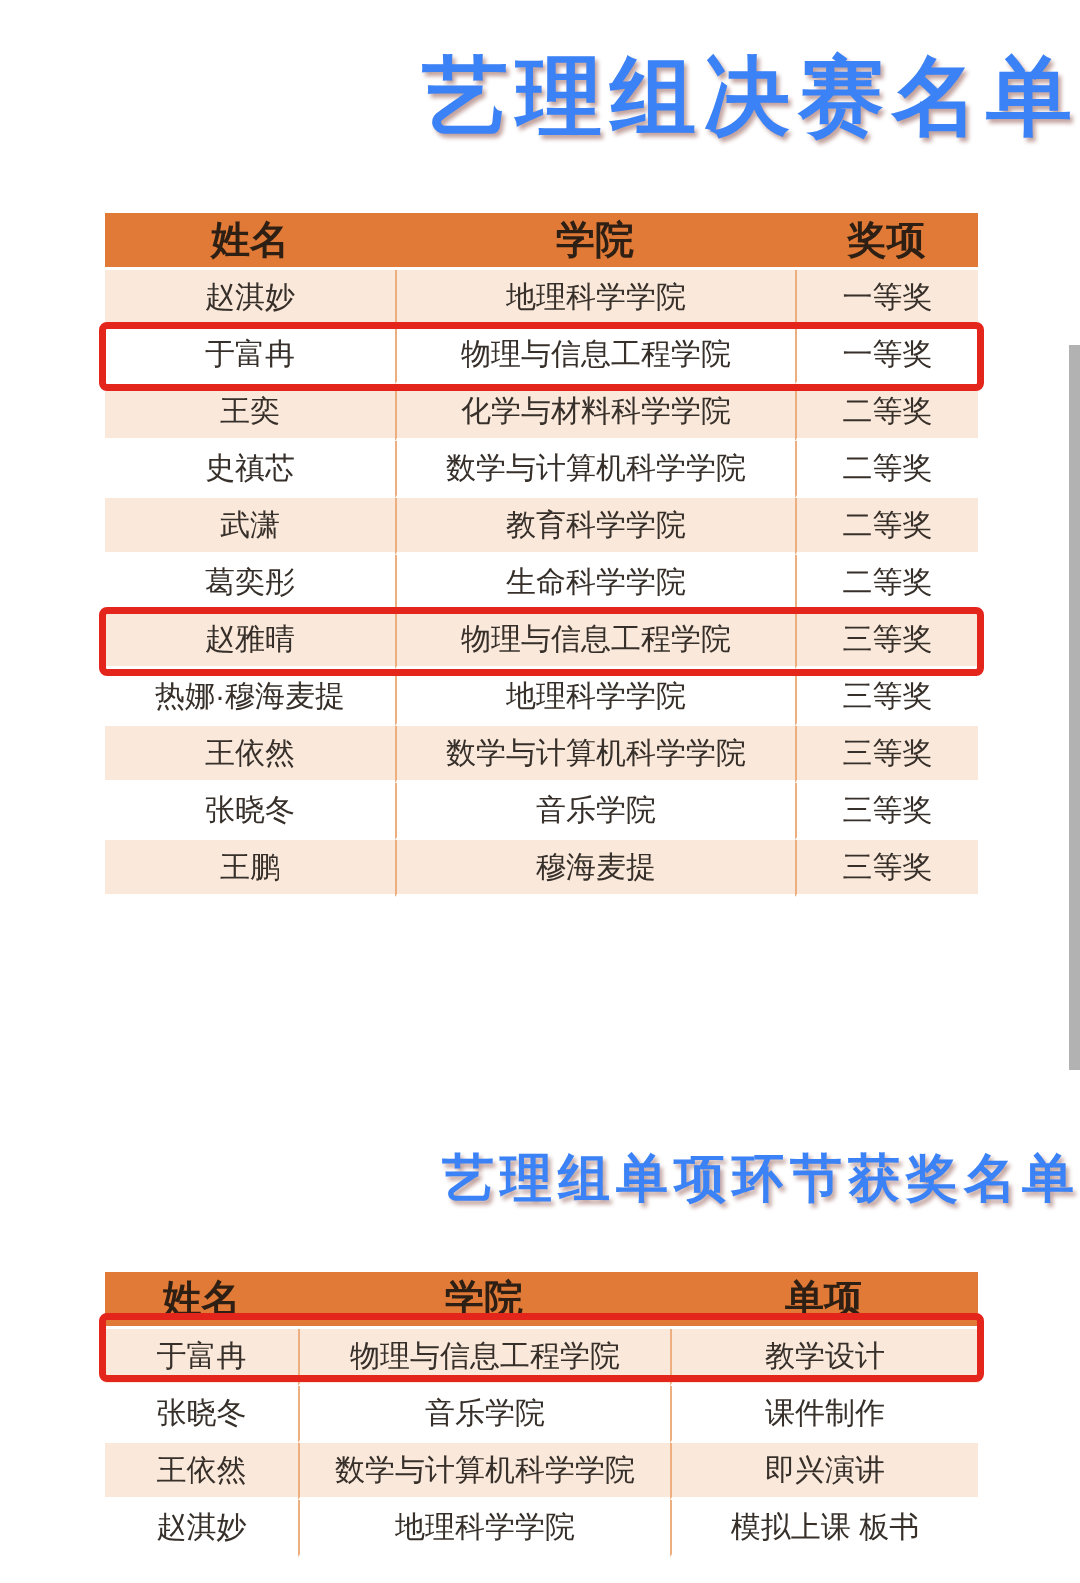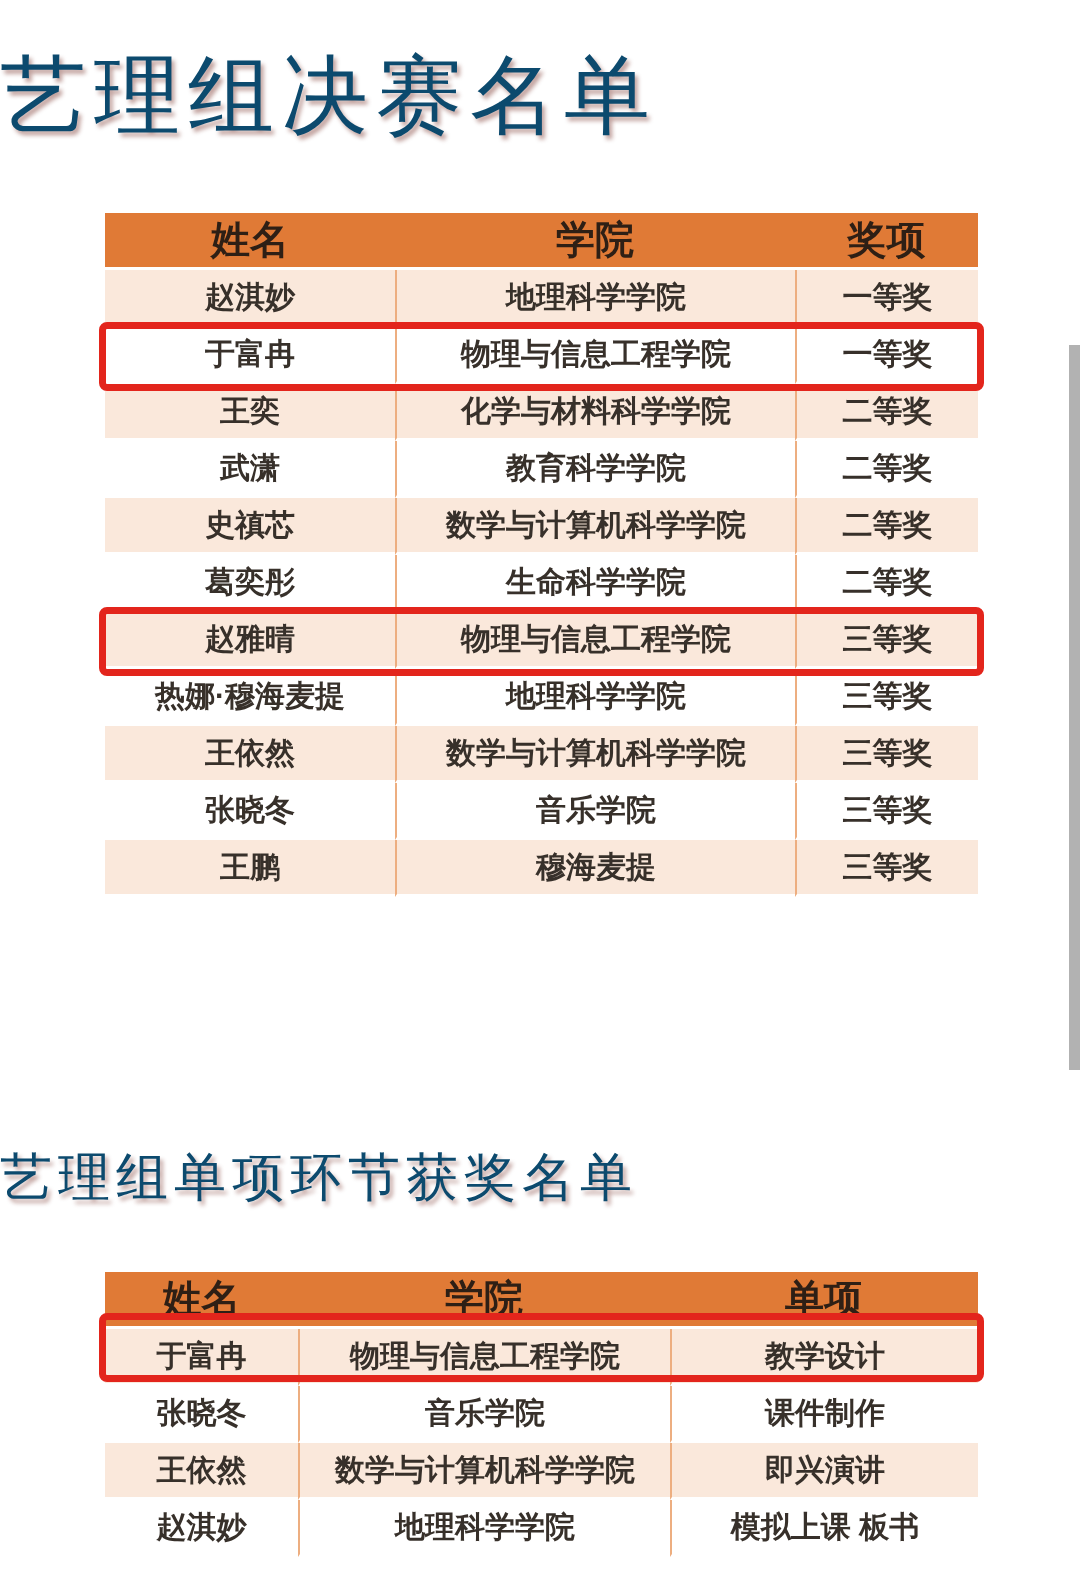--- a/index.html
+++ b/index.html
@@ -10,24 +10,24 @@
     background: #ffffff;
     overflow: hidden;
     font-family: "Liberation Sans", sans-serif;
   }
 
   
   .brush-title {
     position: absolute;
     left: 0;
     width: 100%;
-    text-align: left;
+    text-align: right;
     font-family: "DejaVu Serif", serif;
-    font-weight: normal;
-    color: #0c4a6e;
+    font-weight: bold;
+    color: #3b82f6;
     text-shadow: 3px 4px 4px rgba(100, 20, 10, 0.40);
     white-space: nowrap;
   }
   .title-finals {
     top: 42px;
     font-size: 86px;
     letter-spacing: 8px;
     line-height: 1.25;
   }
   .title-single {
@@ -59,21 +59,21 @@
     vertical-align: middle;
     border-bottom: 3px solid #ffffff;
     padding: 0;
     box-sizing: border-box;
   }
   .t1 th { height: 57px; }
   .t2 th { height: 46px; }
 
   .award-table td {
     font-size: 30px;
-    font-weight: bold;
+    font-weight: normal;
     color: #37302A;
     text-align: center;
     vertical-align: middle;
     padding: 0;
     height: 57px;
     box-sizing: border-box;
     border-bottom: 3px solid #ffffff;
     white-space: nowrap;
     overflow: hidden;
   }
@@ -134,27 +134,27 @@
           <td>于富冉</td>
           <td>物理与信息工程学院</td>
           <td>一等奖</td>
         </tr>
         <tr>
           <td>王奕</td>
           <td>化学与材料科学学院</td>
           <td>二等奖</td>
         </tr>
         <tr>
+          <td>史禛芯</td>
+          <td>数学与计算机科学学院</td>
+          <td>二等奖</td>
+        </tr>
+        <tr>
           <td>武潇</td>
           <td>教育科学学院</td>
-          <td>二等奖</td>
-        </tr>
-        <tr>
-          <td>史禛芯</td>
-          <td>数学与计算机科学学院</td>
           <td>二等奖</td>
         </tr>
         <tr>
           <td>葛奕彤</td>
           <td>生命科学学院</td>
           <td>二等奖</td>
         </tr>
         <tr>
           <td>赵雅晴</td>
           <td>物理与信息工程学院</td>

